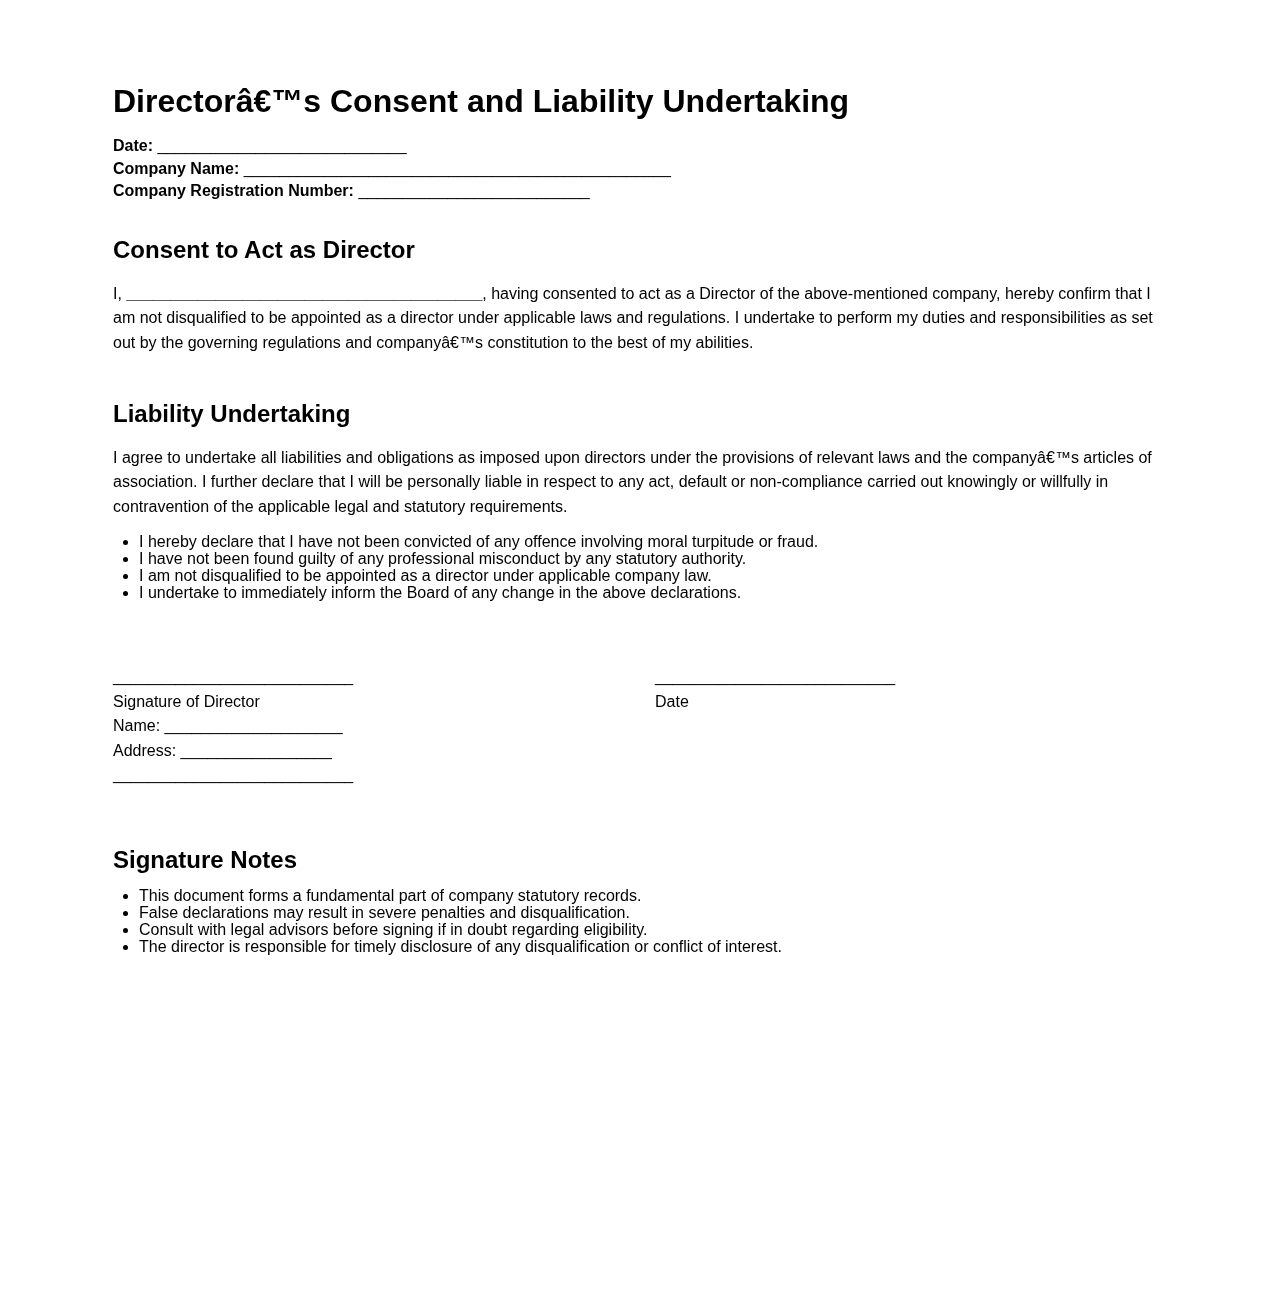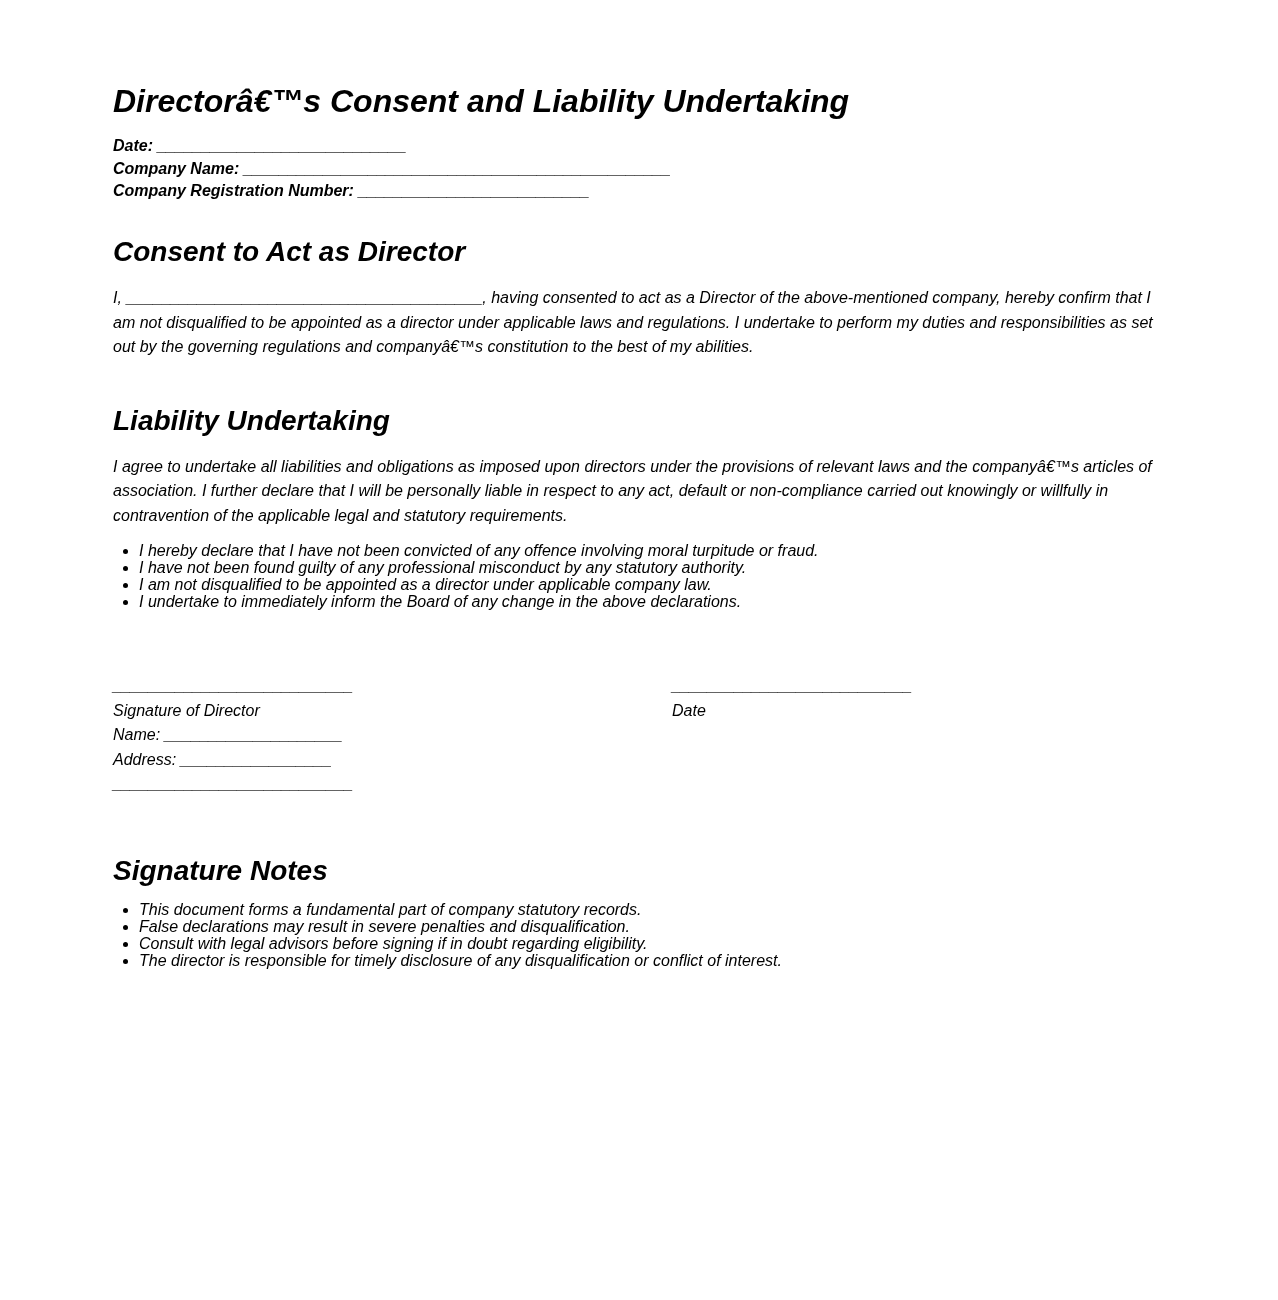--- a/index.html
+++ b/index.html
@@ -9,30 +9,29 @@
     color: #000000;
     font-family: "Liberation Sans", sans-serif;
     font-size: 16px;
     overflow: hidden;
   }
   .page {
     box-sizing: border-box;
     width: 1278px;
     height: 1100px;
     padding: 83px 103px 0 113px;
-    font-style: italic;
   }
   h1 {
     font-size: 32px;
     font-weight: bold;
     line-height: 1.15;
     margin: 0 0 15px 0;
   }
   h2 {
-    font-size: 28px;
+    font-size: 24px;
     font-weight: bold;
     line-height: 1.15;
     margin: 0;
   }
   .mt-consent      { margin-top: 33px; }
   .mt-liability    { margin-top: 45px; }
   .mt-declarations { margin-top: 30px; }
   .mt-notes        { margin-top: 58px; }
   .hdr {
     margin: 0;
@@ -48,21 +47,20 @@
     margin: 14px 0 0 0;
     padding: 0 0 0 26px;
   }
   li {
     line-height: 17px;
   }
   .sig-row {
     display: flex;
     margin-top: 64px;
     line-height: 24.5px;
-    gap: 17px;
   }
   .sig-left { width: 542px; }
   .sig-right { flex: 1; }
   .nowrap { white-space: nowrap; }
 </style>
 </head>
 <body>
 
 <div class="page">
 

